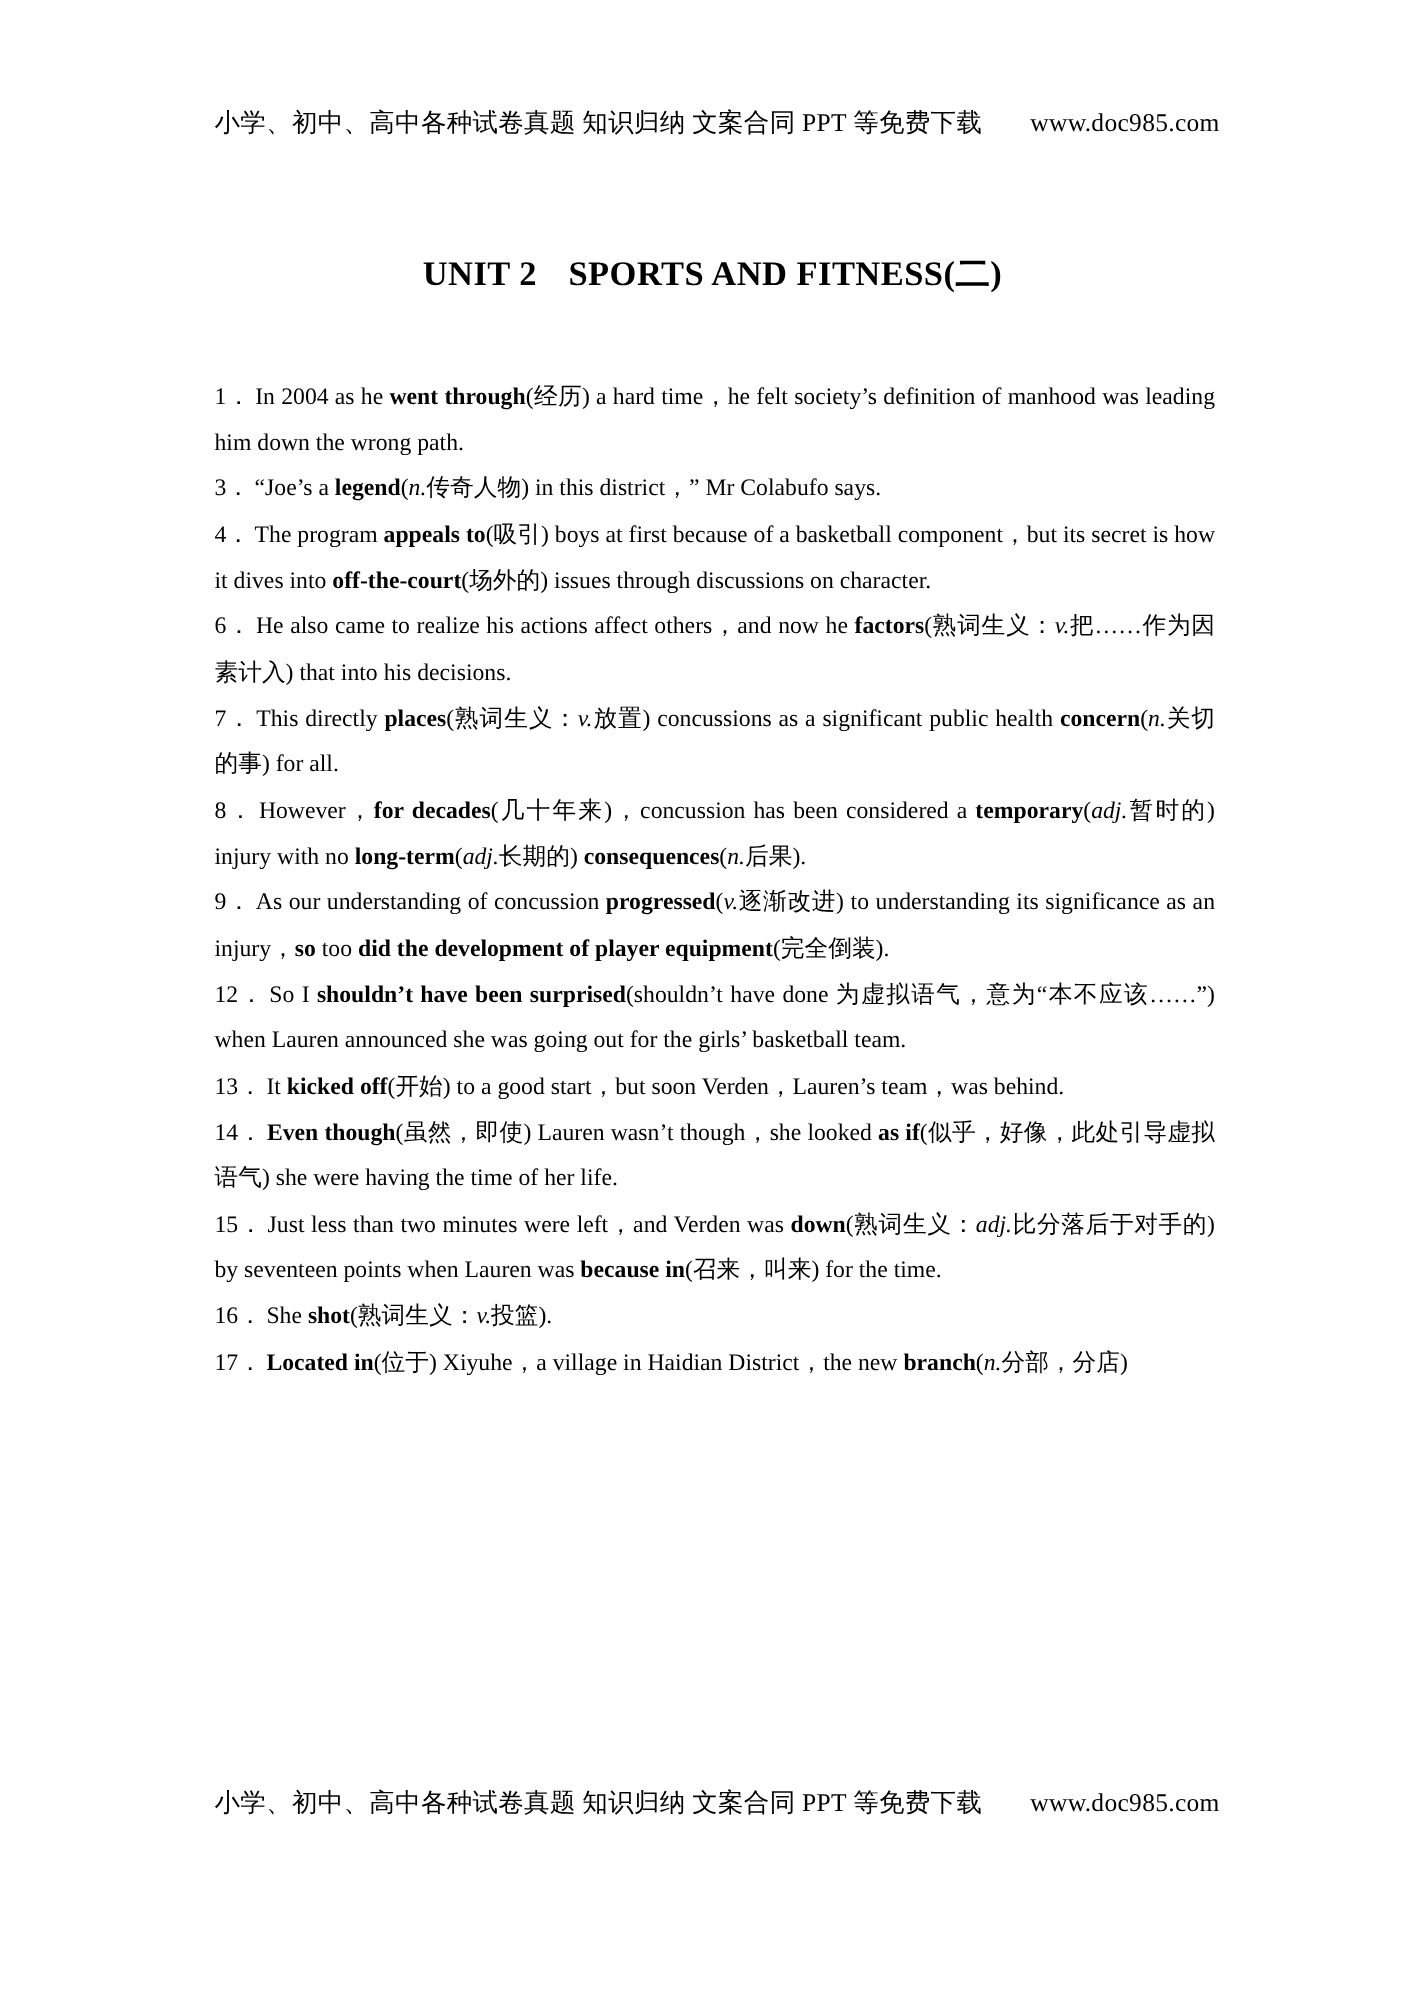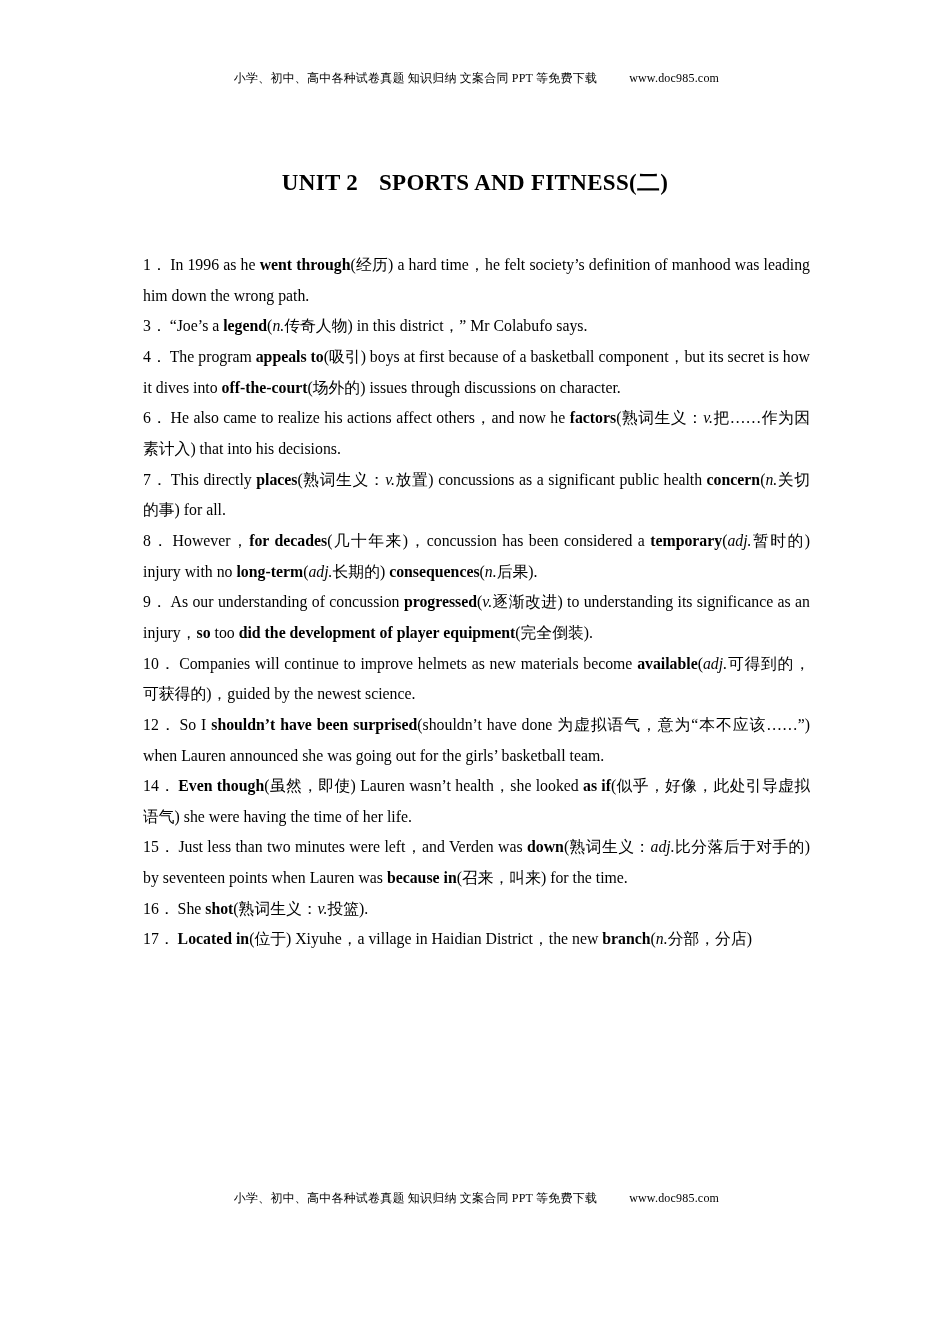--- a/index.html
+++ b/index.html
@@ -15,21 +15,21 @@
   .page {
     position: absolute;
     inset: 0;
     background: #ffffff;
   }
   .hf {
     position: absolute;
     left: 143px;
     width: 667px;
     text-align: center;
-    font-size: 12px;
+    font-size: 17px;
     white-space: nowrap;
     letter-spacing: 0.2px;
   }
   .hf-header { top: 70px; }
   .hf-footer { top: 1190px; }
   .hf-url { margin-left: 32px; }
   .title {
     position: absolute;
     top: 167px;
     left: 0;
@@ -61,30 +61,30 @@
 
   <div class="hf hf-header">
     <span>小学、初中、高中各种试卷真题 知识归纳 文案合同 PPT 等免费下载</span><span class="hf-url">www.doc985.com</span>
   </div>
 
   <h1 class="title">
     <span>UNIT 2</span><span class="t2">SPORTS AND FITNESS(二)</span>
   </h1>
 
   <div class="content">
-      <p class="item"><span class="num">1．</span><span>In 1996 as he </span><span class="b">went through</span><span>(经历) a hard time，he felt society’s definition of manhood was leading him down the wrong path.</span></p>
+      <p class="item"><span class="num">1．</span><span>In 2004 as he </span><span class="b">went through</span><span>(经历) a hard time，he felt society’s definition of manhood was leading him down the wrong path.</span></p>
       <p class="item"><span class="num">3．</span><span>“Joe’s a </span><span class="b">legend</span><span>(</span><span class="i">n.</span><span>传奇人物) in this district，” Mr Colabufo says.</span></p>
       <p class="item"><span class="num">4．</span><span>The program </span><span class="b">appeals to</span><span>(吸引) boys at first because of a basketball component，but its secret is how it dives into </span><span class="b">off-the-court</span><span>(场外的) issues through discussions on character.</span></p>
       <p class="item"><span class="num">6．</span><span>He also came to realize his actions affect others，and now he </span><span class="b">factors</span><span>(熟词生义：</span><span class="i">v.</span><span>把……作为因素计入) that into his decisions.</span></p>
       <p class="item"><span class="num">7．</span><span>This directly </span><span class="b">places</span><span>(熟词生义：</span><span class="i">v.</span><span>放置) concussions as a significant public health </span><span class="b">concern</span><span>(</span><span class="i">n.</span><span>关切的事) for all.</span></p>
       <p class="item"><span class="num">8．</span><span>However，</span><span class="b">for decades</span><span>(几十年来)，concussion has been considered a </span><span class="b">temporary</span><span>(</span><span class="i">adj.</span><span>暂时的) injury with no </span><span class="b">long-term</span><span>(</span><span class="i">adj.</span><span>长期的) </span><span class="b">consequences</span><span>(</span><span class="i">n.</span><span>后果).</span></p>
       <p class="item"><span class="num">9．</span><span>As our understanding of concussion </span><span class="b">progressed</span><span>(</span><span class="i">v.</span><span>逐渐改进) to understanding its significance as an injury，</span><span class="b">so</span><span> too </span><span class="b">did the development of player equipment</span><span>(完全倒装).</span></p>
-      <p class="item"><span class="num">10．</span><span>Companies will continue to improve helmets as new materials become </span><span class="b">available</span><span>(</span><span class="i">adj.</span><span>可得到的，可获得的)，guided by the newest science.</span></p>
       <p class="item"><span class="num">12．</span><span>So I </span><span class="b">shouldn’t have been surprised</span><span>(shouldn’t have done 为虚拟语气，意为“本不应该……”) when Lauren announced she was going out for the girls’ basketball team.</span></p>
-      <p class="item"><span class="num">14．</span><span class="b">Even though</span><span>(虽然，即使) Lauren wasn’t health，she looked </span><span class="b">as if</span><span>(似乎，好像，此处引导虚拟语气) she were having the time of her life.</span></p>
+      <p class="item"><span class="num">13．</span><span>It </span><span class="b">kicked off</span><span>(开始) to a good start，but soon Verden，Lauren’s team，was behind.</span></p>
+      <p class="item"><span class="num">14．</span><span class="b">Even though</span><span>(虽然，即使) Lauren wasn’t though，she looked </span><span class="b">as if</span><span>(似乎，好像，此处引导虚拟语气) she were having the time of her life.</span></p>
       <p class="item"><span class="num">15．</span><span>Just less than two minutes were left，and Verden was </span><span class="b">down</span><span>(熟词生义：</span><span class="i">adj.</span><span>比分落后于对手的) by seventeen points when Lauren was </span><span class="b">because in</span><span>(召来，叫来) for the time.</span></p>
       <p class="item"><span class="num">16．</span><span>She </span><span class="b">shot</span><span>(熟词生义：</span><span class="i">v.</span><span>投篮).</span></p>
       <p class="item"><span class="num">17．</span><span class="b">Located in</span><span>(位于) Xiyuhe，a village in Haidian District，the new </span><span class="b">branch</span><span>(</span><span class="i">n.</span><span>分部，分店)</span></p>
     </div>
 
   <div class="hf hf-footer">
     <span>小学、初中、高中各种试卷真题 知识归纳 文案合同 PPT 等免费下载</span><span class="hf-url">www.doc985.com</span>
   </div>
 
 </div>

